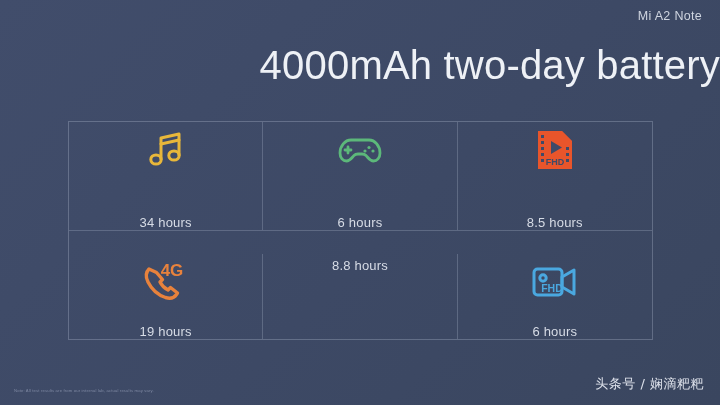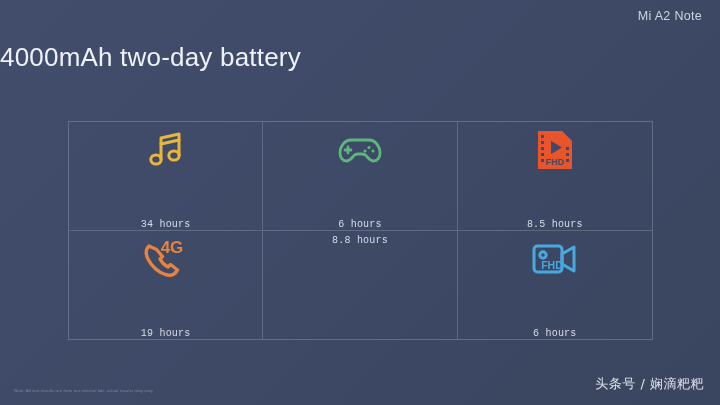--- a/index.html
+++ b/index.html
@@ -15,22 +15,22 @@
 
   
   .brand{
     position:absolute;top:9px;right:18px;
     font-size:12.5px;color:#cfd5e0;letter-spacing:.3px;font-weight:400;
   }
 
   
   .title{
     position:absolute;top:43px;left:0;right:0;
-    text-align:left;
-    font-size:26px;line-height:1.1;color:#eef1f6;
+    text-align:right;
+    font-size:40px;line-height:1.1;color:#eef1f6;
     font-weight:300;letter-spacing:.2px;
   }
 
   
   .grid{
     position:absolute;left:68px;top:121px;
     width:585px;height:219px;
     border:1px solid rgba(190,200,220,.30);
     display:grid;
     grid-template-columns:1fr 1fr 1fr;
@@ -39,29 +39,29 @@
   }
   .cell{
     display:flex;flex-direction:column;
     align-items:center;justify-content:space-between;
     box-sizing:border-box;
     border-right:1px solid rgba(190,200,220,.26);
     border-bottom:1px solid rgba(190,200,220,.26);
     padding-top:4px;
   }
   .cell:nth-child(3n){border-right:none;}
-  .cell:nth-child(n+4){border-bottom:none;}
+  .cell:nth-child(n+4){border-bottom:none;margin-top:23px;}
 
   .icon{
     height:48px;display:flex;align-items:center;justify-content:center;
     margin-bottom:9px;
   }
   .icon svg{display:block;overflow:visible;}
   .label{
-    font-size:10px;color:#d7dce6;font-weight:400;letter-spacing:.2px;font-family:Liberation Mono, monospace;
+    font-size:13px;color:#d7dce6;font-weight:400;letter-spacing:.2px;
   }
 
   
   .disclaimer{
     position:absolute;left:14px;bottom:12px;
     font-size:4.2px;color:#7e88a2;letter-spacing:.15px;
     white-space:nowrap;
   }
   .watermark{
     position:absolute;right:16px;bottom:12px;

